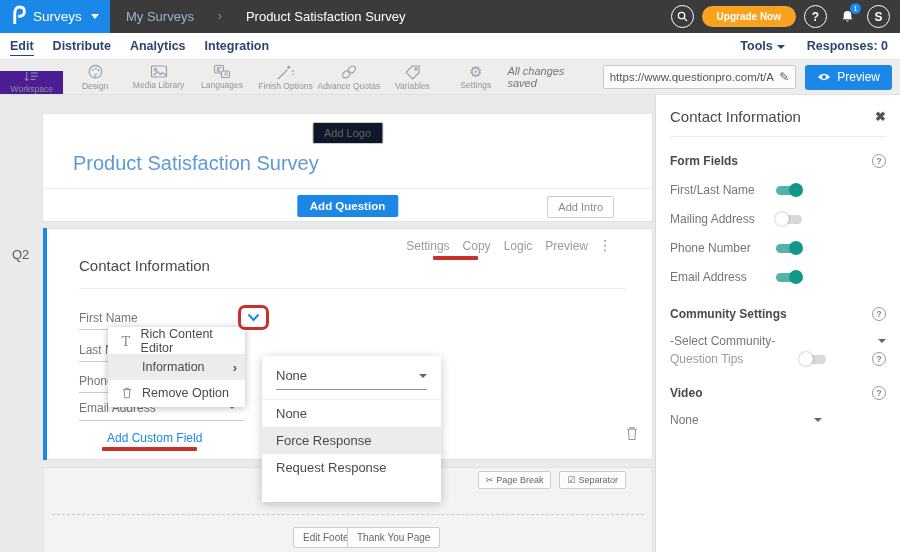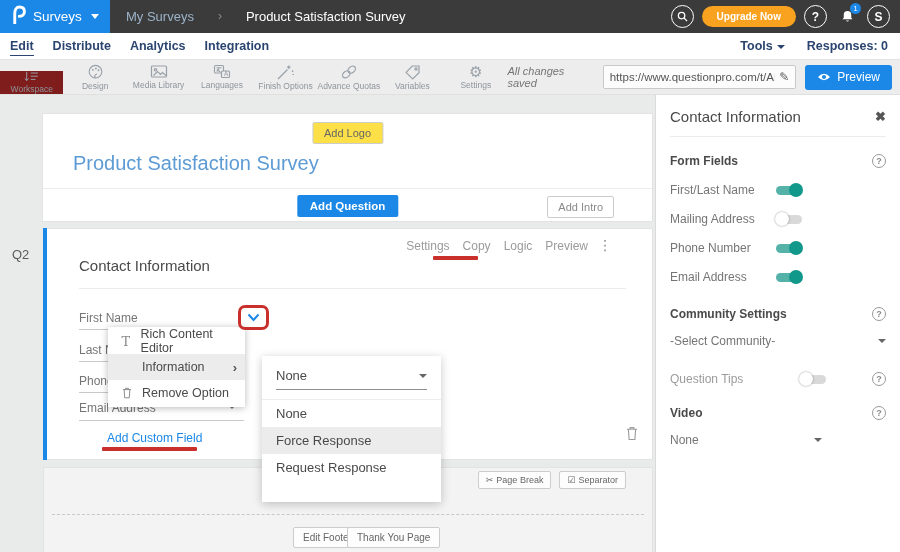--- a/index.html
+++ b/index.html
@@ -25,35 +25,35 @@
   .badge { position:absolute; top:-2px; right:-2px; background:#1b87e6; color:#fff; font-size:7.5px; width:11px; height:11px; border-radius:50%; display:flex; align-items:center; justify-content:center; }
   
   .tabbar { height:27px; background:#fff; border-bottom:1px solid #e4e4e4; display:flex; align-items:center; padding:0 12px 0 10px; font-size:12.5px; font-weight:bold; color:#2b4570; }
   .tab { margin-right:19px; padding:2px 0; cursor:pointer; }
   .tab.active { border-bottom:1.5px solid #2b4570; }
   .tab-right { margin-left:auto; display:flex; align-items:center; gap:22px; }
   .caret-navy { width:0; height:0; border-left:4px solid transparent; border-right:4px solid transparent; border-top:4px solid #2b4570; display:inline-block; margin-left:4px; vertical-align:middle; }
   
   .toolbar { height:35px; background:#ededee; border-bottom:1px solid #e0e0e0; display:flex; align-items:stretch; }
   .tool { width:65px; display:flex; flex-direction:column; align-items:center; justify-content:center; gap:1px; color:#8f959b; font-size:8.5px; }
-  .tool.active { background:#7f1d1d;margin-top:11px; }
+  .tool.active { background:#4c1d95;margin-top:11px; }
   .tool svg { display:block; }
   .gear-glyph { font-size:15px; line-height:15px; color:#99a1a8; }
   .toolbar-right { margin-left:auto; display:flex; align-items:center; gap:9px; padding-right:8px;justify-content:flex-end; }
   .saved-status { font-style:italic; font-size:11px; color:#757575; }
   .url-box { width:200px; height:24px; background:#fcfcfc; border:1px solid #c9c9c9; border-radius:2px; display:flex; align-items:center; padding:0 6px 0 6px; }
   .url-box input { flex:1; border:none; outline:none; background:transparent; font-size:11.5px; color:#555; font-family:"Liberation Sans", sans-serif; min-width:0; }
   .pencil { color:#555; font-size:12px; margin-left:4px; }
   .preview-btn { height:25px; background:#1b87e6; color:#fff; border:none; border-radius:3px; font-size:12px; display:flex; align-items:center; gap:6px; padding:0 12px; }
   
   .main { position:relative; height:457px; }
   .card { position:absolute; background:#fff; border:1px solid #e3e3e3; }
   
   .survey-card { left:42px; top:18px; width:611px; height:109px; }
-  .add-logo-btn { position:absolute; top:8px; left:50%; transform:translateX(-50%); background:#fde047; border:1px solid #ccc; border-radius:2px; font-size:11px; color:#666; padding:4px 11px; }
+  .add-logo-btn { position:absolute; top:8px; left:50%; transform:translateX(-50%); background:#0f172a; border:1px solid #ccc; border-radius:2px; font-size:11px; color:#666; padding:4px 11px; }
   .survey-title { position:absolute; left:30px; top:38px; font-size:20px; color:#5d9bd5; }
   .survey-card-divider { position:absolute; left:0; right:0; top:74px; border-top:1px solid #ececec; }
   .add-question-btn { position:absolute; top:81px; left:50%; transform:translateX(-50%); background:#1b87e6; color:#fff; border:none; border-radius:2px; font-size:11.5px; font-weight:bold; padding:5px 13px; }
   .add-intro-btn { position:absolute; top:82px; right:38px; background:#fff; color:#8a8a8a; border:1px solid #ccc; border-radius:2px; font-size:11px; padding:4px 10px; }
   
   .question-card { left:43px; top:133px; width:610px; height:232px; }
   .question-card::before { content:""; position:absolute; left:-1px; top:-1px; bottom:-1px; width:4px; background:#1b87e6; }
   .q-label { position:absolute; left:12px; top:152px; font-size:13px; color:#5b5b5b; }
   .q-actions { position:absolute; top:10px; right:64px; display:flex; gap:13px; font-size:12px; color:#9b9b9b; }
   .q-kebab { position:absolute; top:8px; right:40px; font-size:14px; color:#8a8a8a; }
@@ -393,21 +393,21 @@
 
       <div class="sb-head mt-lg" style="margin-top:23px;">
         <span>Community Settings</span>
         <span class="help-q">?</span>
       </div>
       <div class="sb-select">
         <span>-Select Community-</span>
         <span class="caret-sm"></span>
       </div>
 
-      <div class="tg-row" style="margin-top:24px; color:#9b9b9b;gap:24px;">
+      <div class="tg-row" style="margin-top:4px; color:#9b9b9b;gap:24px;">
         <span class="tg-label">Question Tips</span>
         <span class="toggle">
             <span class="knob"></span>
           </span>
         <span class="help-q">?</span>
       </div>
 
       <div class="sb-head" style="margin-top:20px;">
         <span>Video</span>
         <span class="help-q">?</span>

